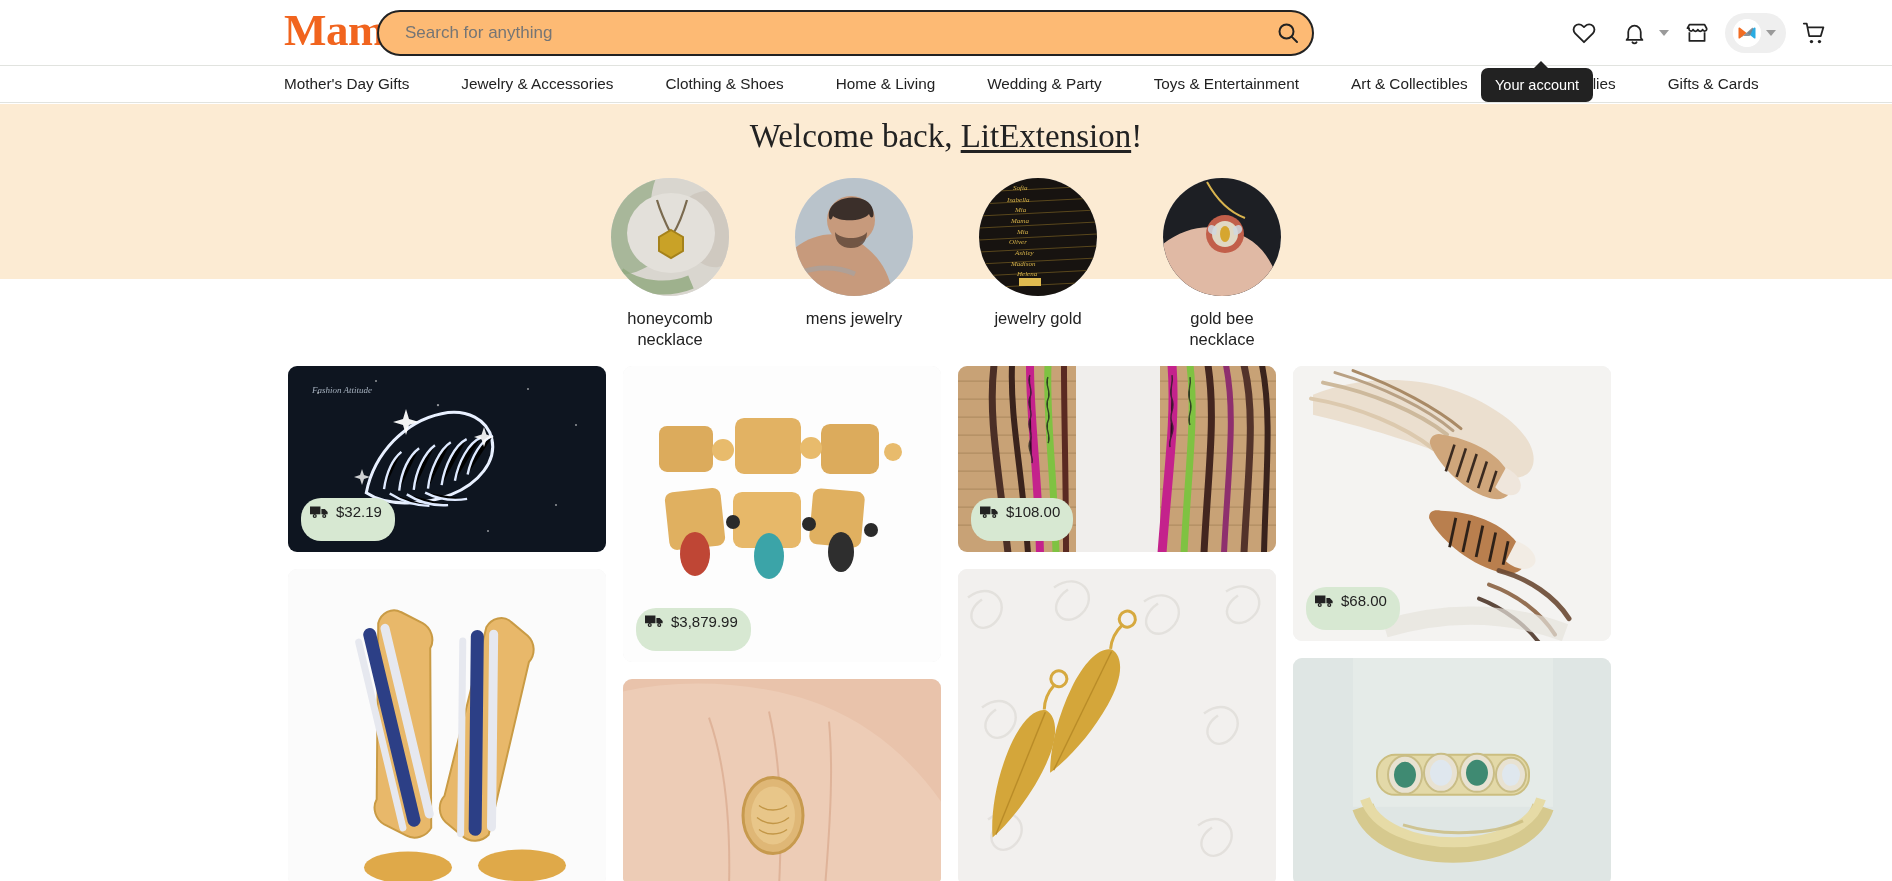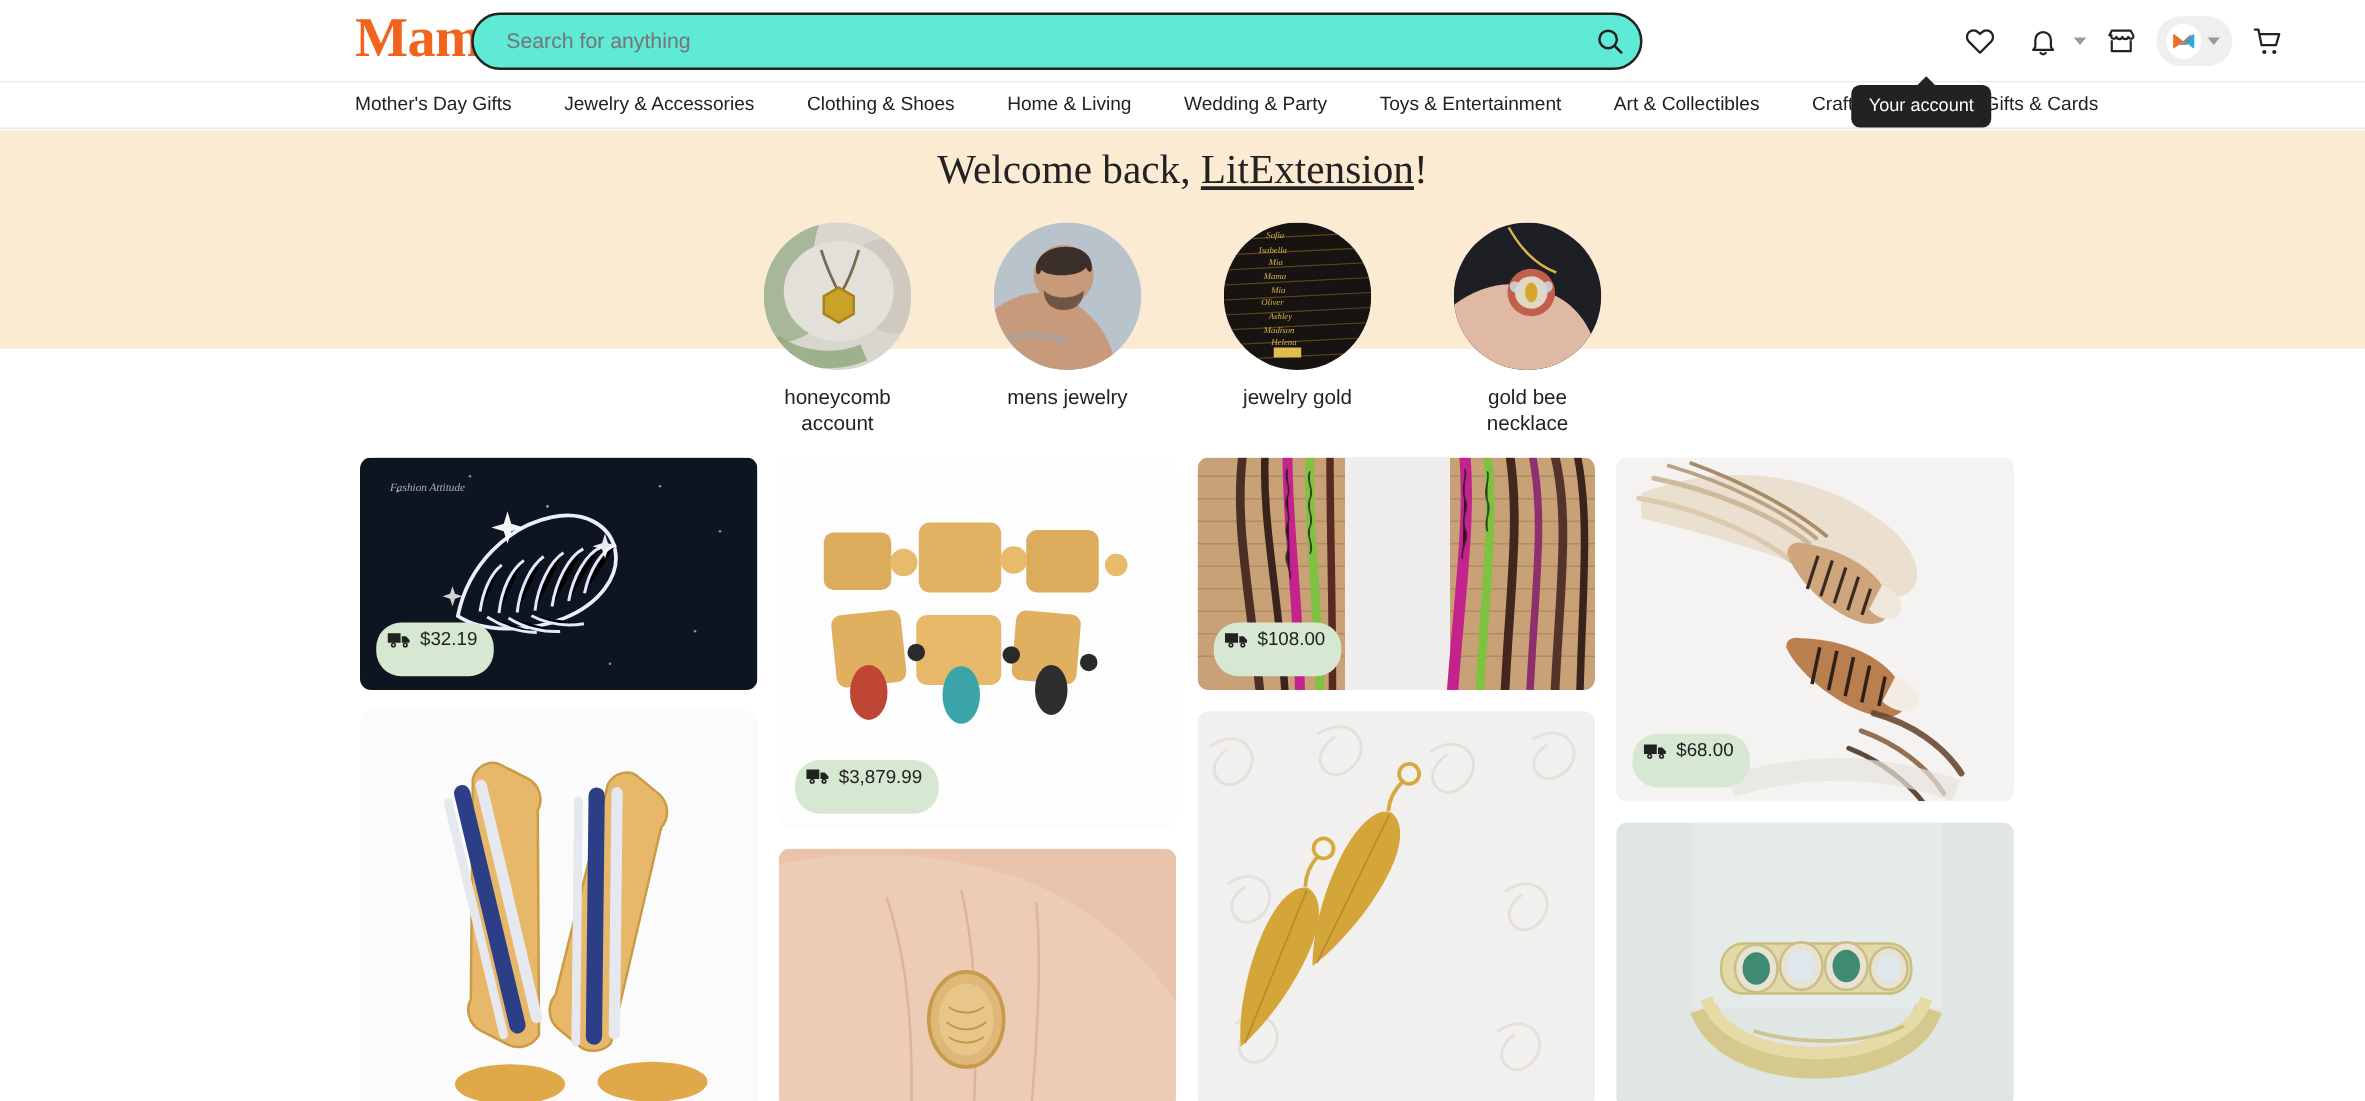--- a/index.html
+++ b/index.html
@@ -35,21 +35,21 @@
     left: 377px;
     top: 10px;
     width: 937px;
     height: 46px;
   }
   .search-box {
     width: 100%;
     height: 100%;
     border: 2px solid #222222;
     border-radius: 40px;
-    background: #5eead4;
+    background: #fdba74;
     padding: 0 58px 0 26px;
     font-size: 17px;
     color: #595959;
     font-family: "Liberation Sans", sans-serif;
     outline: none;
   }
   .search-box::placeholder { color: #757575; }
   .search-btn {
     position: absolute;
     right: 8px;
@@ -131,21 +131,21 @@
     border-bottom: 8px solid #222222;
   }
 
   
   .nav {
     height: 37px;
     background: #ffffff;
     display: flex;
     align-items: center;
     padding-left: 284px;
-    gap: 2px;
+    gap: 12px;
     border-bottom: 1px solid #e1e3df;
     position: relative;
     overflow: hidden;
   }
   .nav-item {
     font-size: 15.3px;
     color: #222222;
     white-space: nowrap;
     cursor: pointer;
     padding: 0 0;
@@ -347,21 +347,21 @@
         <rect width="118" height="118" fill="#d9d6cf"></rect>
         <path d="M0 0h45c-10 25-5 55 10 75-20 18-40 25-55 20z" fill="#a8b79a"></path>
         <path d="M118 20c-18-12-38-8-48 8-12 20 2 48 22 58 14 7 26 2 26-10z" fill="#cfc9c0"></path>
         <ellipse cx="60" cy="55" rx="44" ry="40" fill="#e3e0da"></ellipse>
         <path d="M46 22c4 14 10 26 14 34" stroke="#7a6a4f" stroke-width="2.2" fill="none"></path>
         <path d="M76 22c-4 14-9 26-14 34" stroke="#7a6a4f" stroke-width="2.2" fill="none"></path>
         <polygon points="60,52 72,59 72,73 60,80 48,73 48,59" fill="#c9a227" stroke="#a5821b" stroke-width="2"></polygon>
         <path d="M8 96c18 14 48 18 72 8" stroke="#8fa87c" stroke-width="14" fill="none" opacity=".8"></path>
       </svg>
     </div>
-    <div class="cat-label">honeycomb account</div>
+    <div class="cat-label">honeycomb necklace</div>
   </div>
 
 
   <div class="cat">
     <div class="cat-circle">
       <svg width="118" height="118" viewBox="0 0 118 118">
         <rect width="118" height="118" fill="#b9c3cb"></rect>
         <path d="M0 70c20-16 46-18 64-6 16 11 30 26 34 54H0z" fill="#c79a7c"></path>
         <circle cx="56" cy="42" r="24" fill="#c79a7c"></circle>
         <path d="M34 34c4-18 40-20 44-2 2 8-2 10-4 4-6 8-30 8-36 2-2 6-5 4-4-4z" fill="#3b2f2a"></path>

